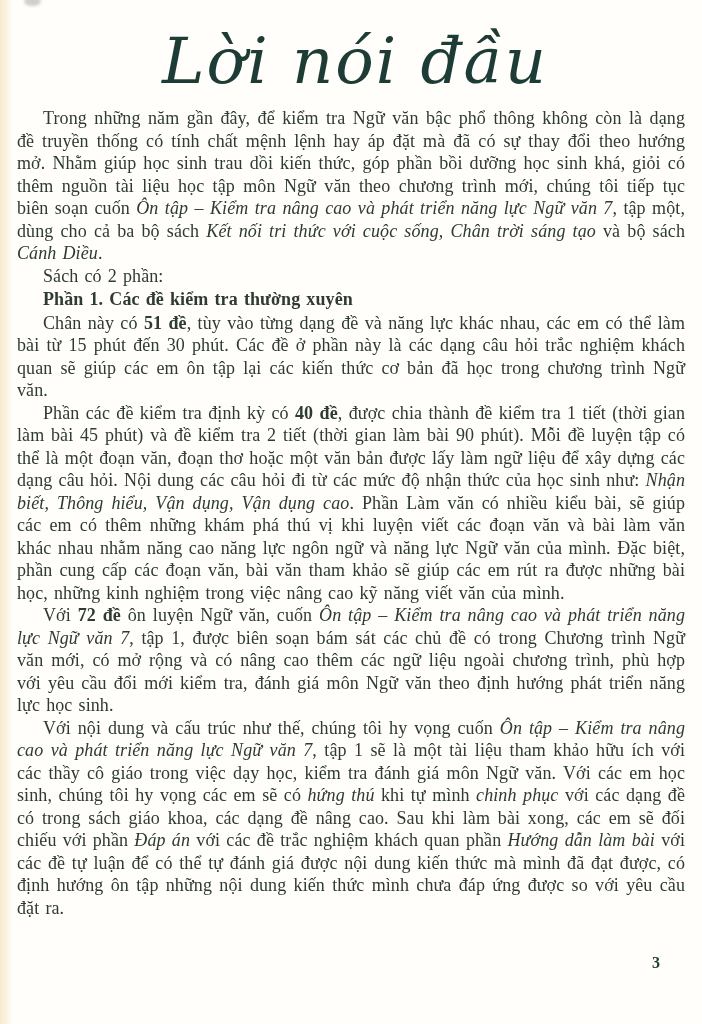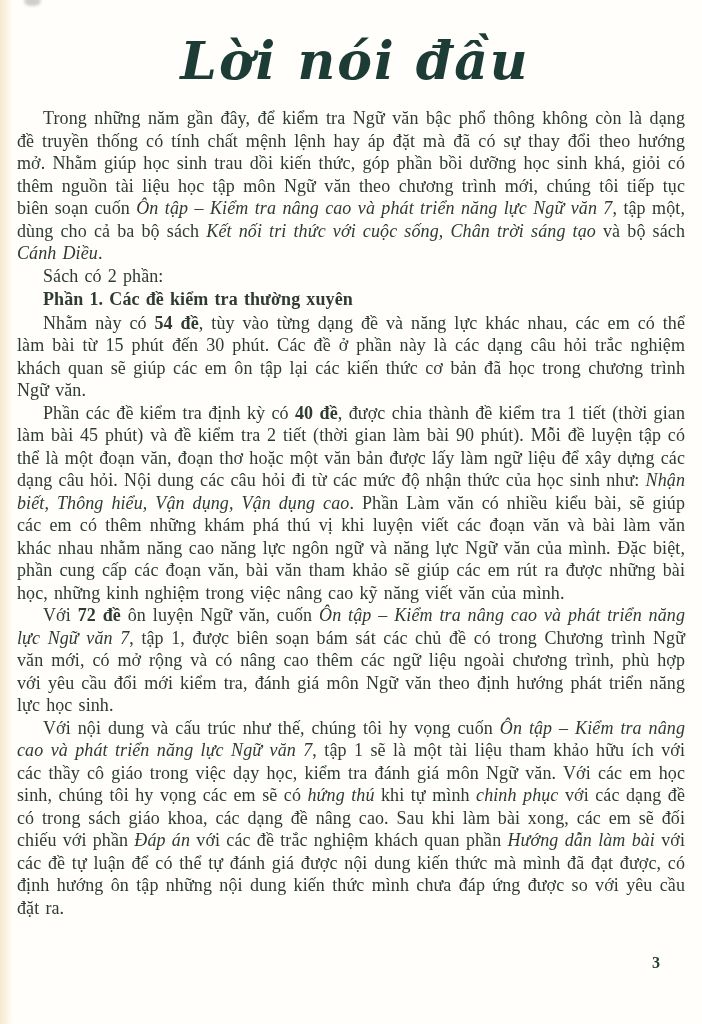--- a/index.html
+++ b/index.html
@@ -21,22 +21,22 @@
   .scan-smudge {
     position: absolute; left: 24px; top: -3px; width: 17px; height: 9px;
     background: #c7c7c1; border-radius: 50%;
     filter: blur(1.5px); opacity: 0.85;
   }
   .title {
     margin: 30px 0 15px 8px;
     text-align: center;
     font-family: "DejaVu Serif", serif;
     font-style: italic;
-    font-weight: bold;
-    font-size: 52px;
+    font-weight: normal;
+    font-size: 64px;
     line-height: 62px;
     letter-spacing: 2px;
     color: var(--accent, #1c3a34);
   }
   .content {
     margin: 0 17px;
     font-size: 18px;
     line-height: 22.5px;
     text-align: justify;
     letter-spacing: 0.1px;
@@ -61,20 +61,20 @@
 <div class="page">
   <div class="edge-shade"></div>
   <div class="scan-smudge"></div>
 
   <h1 class="title">Lời nói đầu</h1>
 
   <div class="content">
     <p><span>Trong những năm gần đây, để kiểm tra Ngữ văn bậc phổ thông không còn là dạng đề truyền thống có tính chất mệnh lệnh hay áp đặt mà đã có sự thay đổi theo hướng mở. Nhằm giúp học sinh trau dồi kiến thức, góp phần bồi dưỡng học sinh khá, giỏi có thêm nguồn tài liệu học tập môn Ngữ văn theo chương trình mới, chúng tôi tiếp tục biên soạn cuốn </span><em>Ôn tập – Kiểm tra nâng cao và phát triển năng lực Ngữ văn 7</em><span>, tập một, dùng cho cả ba bộ sách </span><em>Kết nối tri thức với cuộc sống, Chân trời sáng tạo</em><span> và bộ sách </span><em>Cánh Diều</em><span>.</span></p>
     <p><span>Sách có 2 phần:</span></p>
     <p class="heading"><strong>Phần 1. Các đề kiểm tra thường xuyên</strong></p>
-    <p><span>Nhằm này có </span><strong>54 đề</strong><span>, tùy vào từng dạng đề và năng lực khác nhau, các em có thể làm bài từ 15 phút đến 30 phút. Các đề ở phần này là các dạng câu hỏi trắc nghiệm khách quan sẽ giúp các em ôn tập lại các kiến thức cơ bản đã học trong chương trình Ngữ văn.</span></p>
+    <p><span>Chân này có </span><strong>51 đề</strong><span>, tùy vào từng dạng đề và năng lực khác nhau, các em có thể làm bài từ 15 phút đến 30 phút. Các đề ở phần này là các dạng câu hỏi trắc nghiệm khách quan sẽ giúp các em ôn tập lại các kiến thức cơ bản đã học trong chương trình Ngữ văn.</span></p>
     <p><span>Phần các đề kiểm tra định kỳ có </span><strong>40 đề</strong><span>, được chia thành đề kiểm tra 1 tiết (thời gian làm bài 45 phút) và đề kiểm tra 2 tiết (thời gian làm bài 90 phút). Mỗi đề luyện tập có thể là một đoạn văn, đoạn thơ hoặc một văn bản được lấy làm ngữ liệu để xây dựng các dạng câu hỏi. Nội dung các câu hỏi đi từ các mức độ nhận thức của học sinh như: </span><em>Nhận biết, Thông hiểu, Vận dụng, Vận dụng cao</em><span>. Phần Làm văn có nhiều kiểu bài, sẽ giúp các em có thêm những khám phá thú vị khi luyện viết các đoạn văn và bài làm văn khác nhau nhằm năng cao năng lực ngôn ngữ và năng lực Ngữ văn của mình. Đặc biệt, phần cung cấp các đoạn văn, bài văn tham khảo sẽ giúp các em rút ra được những bài học, những kinh nghiệm trong việc nâng cao kỹ năng viết văn của mình.</span></p>
     <p><span>Với </span><strong>72 đề</strong><span> ôn luyện Ngữ văn, cuốn </span><em>Ôn tập – Kiểm tra nâng cao và phát triển năng lực Ngữ văn 7</em><span>, tập 1, được biên soạn bám sát các chủ đề có trong Chương trình Ngữ văn mới, có mở rộng và có nâng cao thêm các ngữ liệu ngoài chương trình, phù hợp với yêu cầu đổi mới kiểm tra, đánh giá môn Ngữ văn theo định hướng phát triển năng lực học sinh.</span></p>
     <p><span>Với nội dung và cấu trúc như thế, chúng tôi hy vọng cuốn </span><em>Ôn tập – Kiểm tra nâng cao và phát triển năng lực Ngữ văn 7</em><span>, tập 1 sẽ là một tài liệu tham khảo hữu ích với các thầy cô giáo trong việc dạy học, kiểm tra đánh giá môn Ngữ văn. Với các em học sinh, chúng tôi hy vọng các em sẽ có </span><em>hứng thú</em><span> khi tự mình </span><em>chinh phục</em><span> với các dạng đề có trong sách giáo khoa, các dạng đề nâng cao. Sau khi làm bài xong, các em sẽ đối chiếu với phần </span><em>Đáp án</em><span> với các đề trắc nghiệm khách quan phần </span><em>Hướng dẫn làm bài</em><span> với các đề tự luận để có thể tự đánh giá được nội dung kiến thức mà mình đã đạt được, có định hướng ôn tập những nội dung kiến thức mình chưa đáp ứng được so với yêu cầu đặt ra.</span></p>
   </div>
 
   <div class="page-number">3</div>
 </div>
 
 </body></html>

